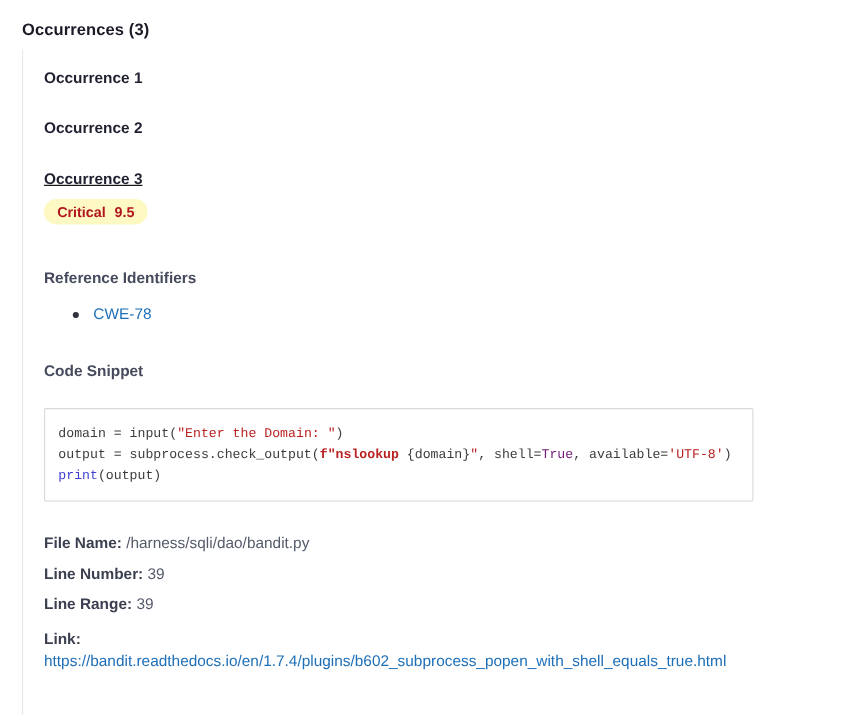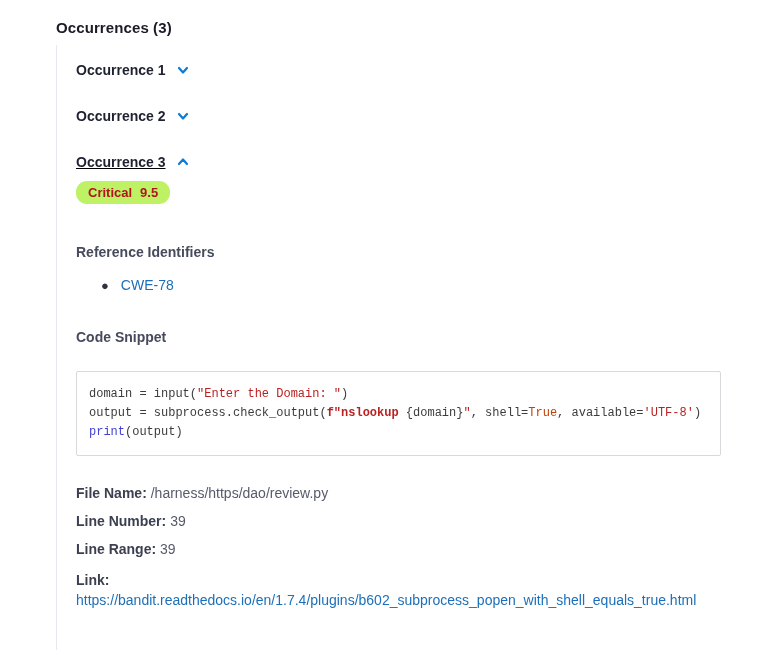--- a/index.html
+++ b/index.html
@@ -1,44 +1,44 @@
 <!DOCTYPE html>
 <html><head>
 <meta charset="utf-8">
 <style>
   * { margin: 0; padding: 0; box-sizing: border-box; }
   html, body { width: 771px; height: 650px; background: #ffffff; overflow: hidden; }
   body { font-family: "Liberation Sans", sans-serif; position: relative; }
 
-  .page { position: relative; width: 725px; height: 650px; margin-left: 36px; }
+  .page { position: relative; width: 725px; height: 650px; }
 
   .page-title {
     position: absolute; left: 20px; top: 19px;
     font-size: 15px; font-weight: 700; color: #1b1b28; letter-spacing: .1px;
   }
 
   .vline {
     position: absolute; left: 20px; top: 45px; bottom: 0;
     width: 1px; background: #e7e8ef;
   }
 
   .content { position: absolute; left: 40px; top: 62px; right: 0; }
 
   
   .occ-row {
     display: flex; align-items: center; gap: 10px;
-    height: 16px; margin-bottom: 30px; cursor: pointer; width: max-content;
+    height: 16px; margin-bottom: 30px; cursor: pointer; width: max-content; flex-direction: column;
   }
   .occ-label { font-size: 14px; font-weight: 700; color: #1f2130; }
   .chev { display: block; }
 
   
   .badge {
     display: inline-flex; align-items: center; gap: 8px;
-    background: #bef264; color: #b0141f;
+    background: #fef9c3; color: #b0141f;
     border-radius: 11px; padding: 4px 12px;
     font-size: 13px; font-weight: 700;
     margin-top: 11px; margin-bottom: 0;
   }
 
   .remediation { margin-top: 30px; font-size: 14px; color: #565b6c; }
   .remediation .lbl { font-weight: 700; color: #3c3f50; }
 
   .section-heading {
     margin-top: 40px; font-size: 14px; font-weight: 700; color: #454a5c;
@@ -55,21 +55,21 @@
     margin-top: 26px; margin-right: 40px;
     border: 1px solid #d8d8dd; border-radius: 2px; background: #ffffff;
     padding: 13px 12px; min-height: 72px;
   }
   .code-box pre {
     font-family: "Liberation Mono", monospace;
     font-size: 12px; line-height: 19px; color: #3c3c3c; white-space: pre;
   }
   .tok-s  { color: #ba2121; }
   .tok-sb { color: #ba2121; font-weight: 700; }
-  .tok-k  { color: #c2410c; text-align: center; }
+  .tok-k  { color: #701a75; text-align: center; }
   .tok-nb { color: #3f3fd3; }
 
   .fields { margin-top: 30px; }
   .field-row { font-size: 14px; color: #565b6c; margin-bottom: 13px; line-height: 15px; }
   .field-row .lbl { font-weight: 700; color: #3c3f50; }
 
   .link-block { margin-top: 2px; font-size: 14px; line-height: 20px; }
   .link-block .lbl { font-weight: 700; color: #3c3f50; }
   .link-url { color: #1d6fb8; text-decoration: none; cursor: pointer; display: inline-block; }
 </style>
@@ -123,21 +123,21 @@
     <div class="section-heading code-heading">Code Snippet</div>
     <div class="code-box">
       <pre id="code-pre"><span class="tok-p">domain = input(</span><span class="tok-s">"Enter the Domain: "</span><span class="tok-p">)</span>
 <span class="tok-p">output = subprocess.check_output(</span><span class="tok-sb">f"nslookup </span><span class="tok-p">{domain}</span><span class="tok-s">"</span><span class="tok-p">, shell=</span><span class="tok-k">True</span><span class="tok-p">, available=</span><span class="tok-s">'UTF-8'</span><span class="tok-p">)</span>
 <span class="tok-nb">print</span><span class="tok-p">(output)</span></pre>
     </div>
 
     <div class="fields">
       <div class="field-row">
         <span class="lbl">File Name:</span>
-        <span>/harness/https/dao/review.py</span>
+        <span>/harness/sqli/dao/bandit.py</span>
       </div>
       <div class="field-row">
         <span class="lbl">Line Number:</span>
         <span>39</span>
       </div>
       <div class="field-row">
         <span class="lbl">Line Range:</span>
         <span>39</span>
       </div>
       <div class="link-block">

